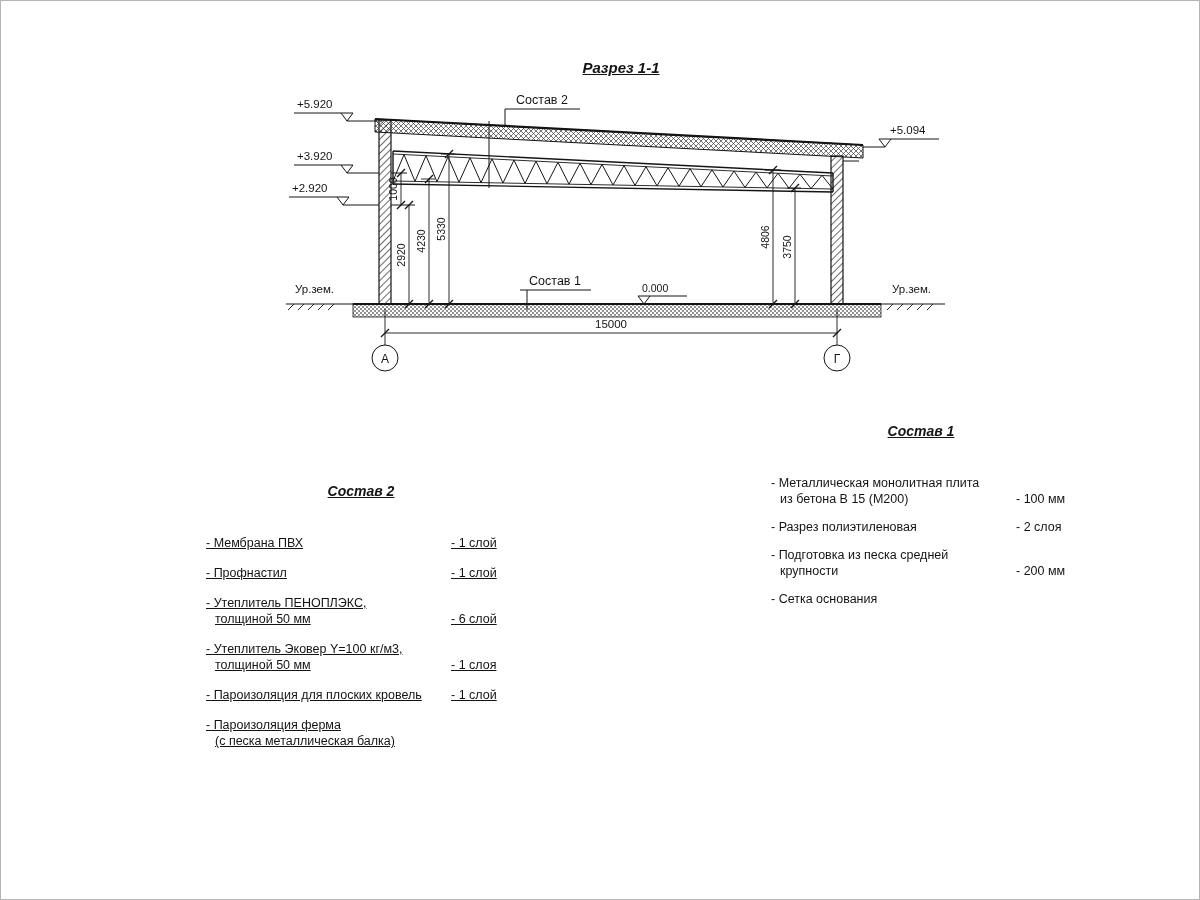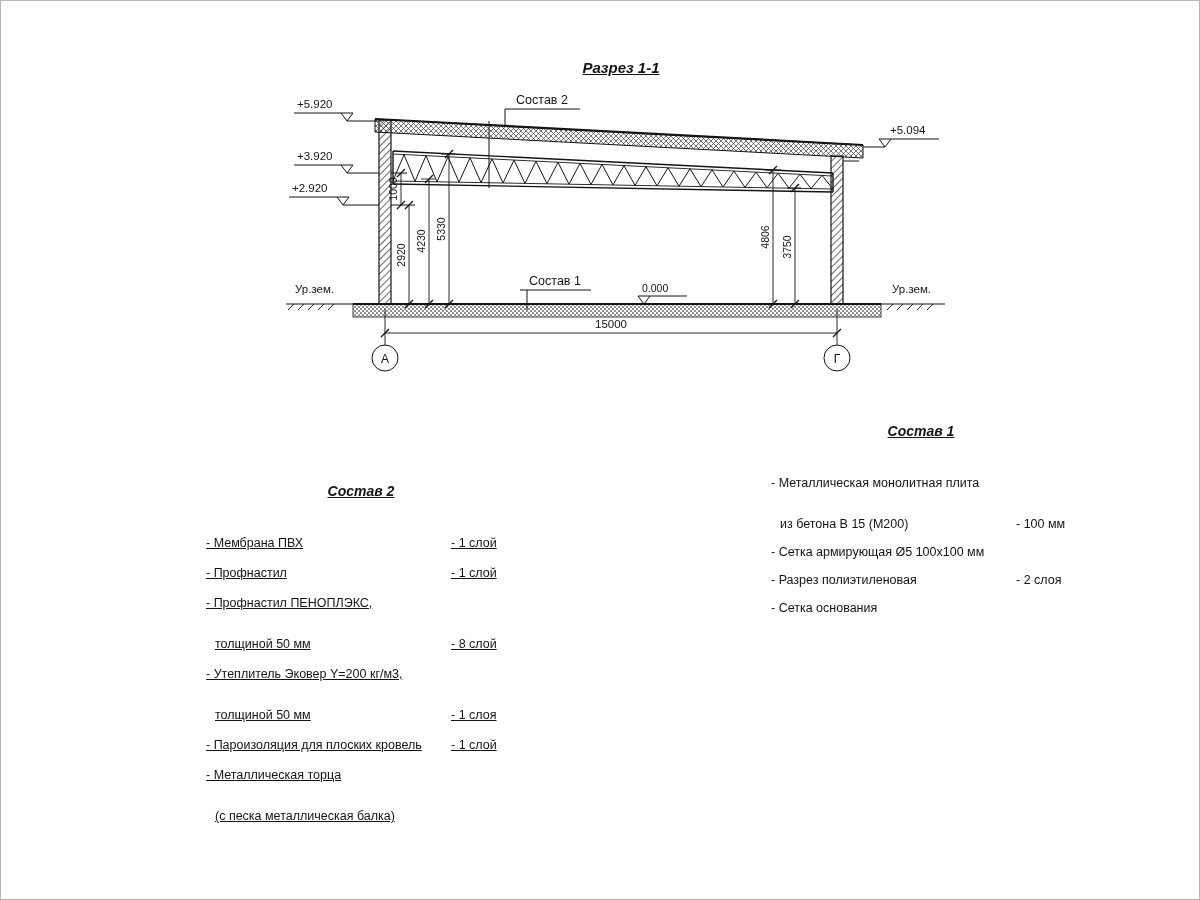--- a/index.html
+++ b/index.html
@@ -17,21 +17,21 @@
   .t-dim{font-size:10.5px;}
   .t-callout{font-size:12.5px;}
   .t-axis{font-size:12px;}
   .legend{position:absolute;font-size:12.5px;line-height:16px;}
   .legend h3{
     margin:0 0 36px 0;text-align:center;font-size:14px;font-weight:bold;
     font-style:italic;text-decoration:underline;
   }
   .legend .row{display:flex;align-items:flex-end;}
   .legend .nm{width:245px;}
-  .legend .l2{padding-left:9px;margin-top:25px;}
+  .legend .l2{padding-left:9px;}
   .legend .qty{white-space:nowrap;}
   .legend .m14{margin-bottom:14px;text-decoration:underline;}
   .legend .m12{margin-bottom:12px;}
   #legend2{left:205px;top:482px;width:310px;}
   #legend1{left:770px;top:422px;width:300px;}
 </style>
 </head>
 <body>
 
 <div class="page">
@@ -182,67 +182,69 @@
       <div class="qty">- 1 слой</div>
     </div>
     <div class="row m14">
       <div class="nm">
           <div>- Профнастил</div>
         </div>
       <div class="qty">- 1 слой</div>
     </div>
     <div class="row m14">
       <div class="nm">
-        <div>- Профнастил ПЕНОПЛЭКС,</div>
+        <div>- Утеплитель ПЕНОПЛЭКС,</div>
         <div class="l2">толщиной 50 мм</div>
       </div>
-      <div class="qty">- 8 слой</div>
-    </div>
-    <div class="row m14">
-      <div class="nm">
-        <div>- Утеплитель Эковер Y=200 кг/м3,</div>
+      <div class="qty">- 6 слой</div>
+    </div>
+    <div class="row m14">
+      <div class="nm">
+        <div>- Утеплитель Эковер Y=100 кг/м3,</div>
         <div class="l2">толщиной 50 мм</div>
       </div>
       <div class="qty">- 1 слоя</div>
     </div>
     <div class="row m14">
       <div class="nm">
           <div>- Пароизоляция для плоских кровель</div>
         </div>
       <div class="qty">- 1 слой</div>
     </div>
     <div class="row m14">
       <div class="nm">
-        <div>- Металлическая торца</div>
+        <div>- Пароизоляция ферма</div>
         <div class="l2">(с песка металлическая балка)</div>
       </div>
     </div>
   </div>
 
   <div id="legend1" class="legend">
     <h3>Состав 1</h3>
 
     <div class="row m12">
       <div class="nm">
         <div>- Металлическая монолитная плита</div>
         <div class="l2">из бетона В 15 (М200)</div>
       </div>
       <div class="qty">- 100 мм</div>
     </div>
     <div class="row m12">
       <div class="nm">
-          <div>- Сетка армирующая Ø5 100х100 мм</div>
-        </div>
-    </div>
-    <div class="row m12">
-      <div class="nm">
           <div>- Разрез полиэтиленовая</div>
         </div>
       <div class="qty">- 2 слоя</div>
     </div>
     <div class="row m12">
       <div class="nm">
+        <div>- Подготовка из песка средней</div>
+        <div class="l2">крупности</div>
+      </div>
+      <div class="qty">- 200 мм</div>
+    </div>
+    <div class="row m12">
+      <div class="nm">
           <div>- Сетка основания</div>
         </div>
     </div>
   </div>
 
 </div>
 
 </body></html>

